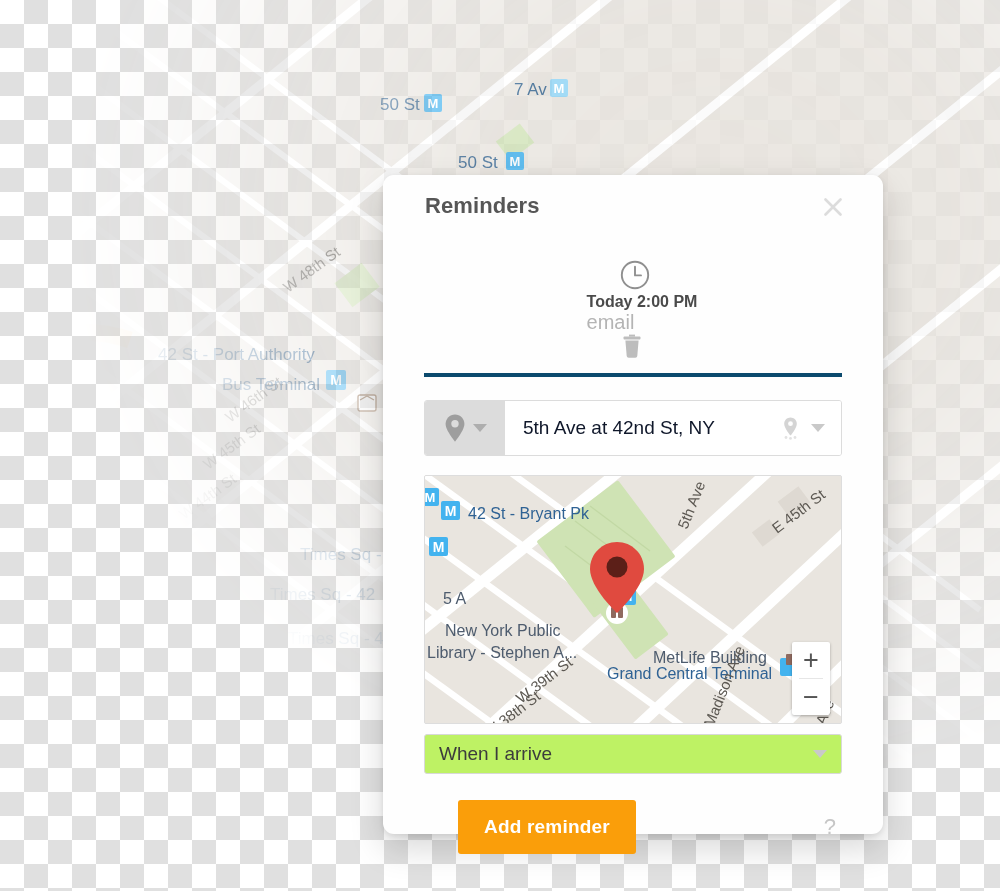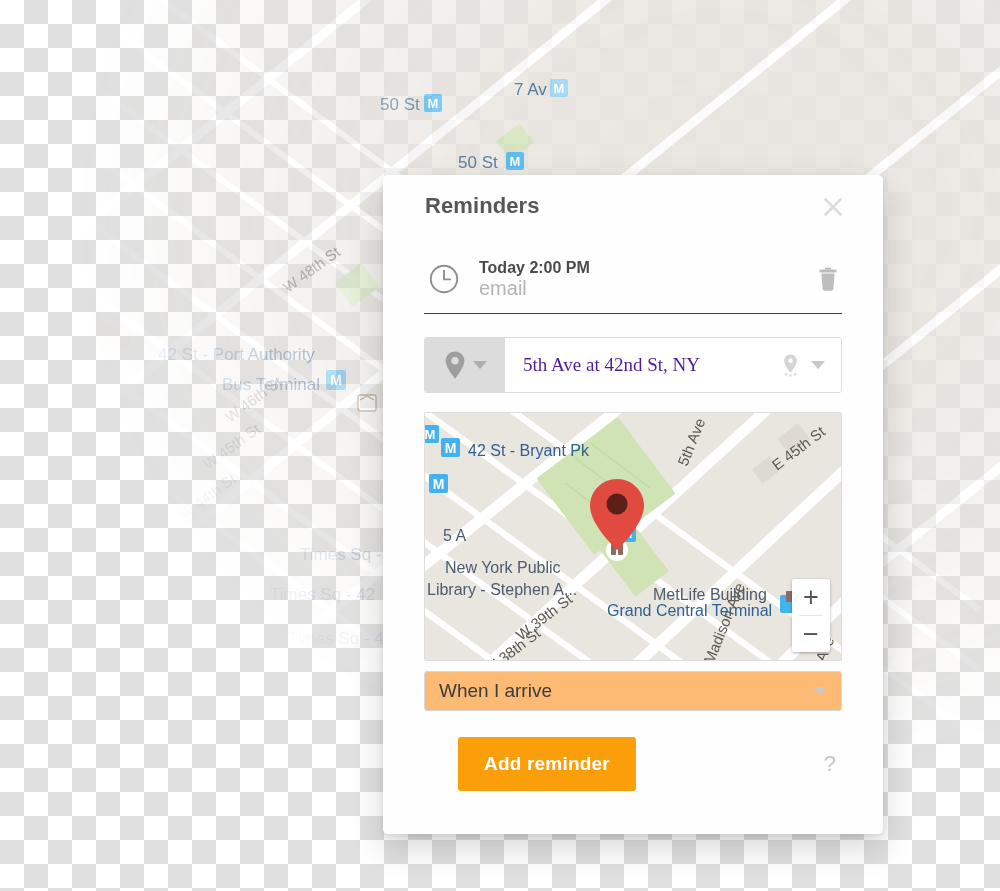--- a/index.html
+++ b/index.html
@@ -44,21 +44,21 @@
   .poi-transit { font-family:"Liberation Sans","DejaVu Sans",sans-serif; fill:#33638f; font-size:17px; }
 
   
   .dialog {
     position: absolute;
     left: 383px;
     top: 175px;
     width: 500px;
     height: 659px;
     background: #fefefe;
-    border-radius: 5px;
+    border-radius: 11px;
     box-shadow: 0 2px 6px rgba(0,0,0,.10), 0 14px 34px rgba(0,0,0,.16);
     box-sizing: border-box;
   }
 
   .dlg-header {
     position: relative;
     height: 62px;
     padding: 0 42px;
     display: flex;
     align-items: center;
@@ -79,21 +79,22 @@
   }
   .close-btn svg { display:block; }
 
   .dlg-body { padding: 0 41px; }
 
   
   .reminder-row {
     display: flex;
     align-items: center;
     padding: 21px 0 14px 0;
-    border-bottom: 1px solid #0c4a6e;
+    border-bottom: 4px solid #0c4a6e;
+    flex-direction: column;
   }
   .clock-icon { width: 34px; height: 34px; flex: 0 0 34px; margin-left: 3px; }
   .rem-text { margin-left: 18px; flex: 1 1 auto; }
   .rem-when {
     font-size: 16px;
     font-weight: bold;
     color: #4a4a4a;
     line-height: 20px;
   }
   .rem-kind {
@@ -128,23 +129,23 @@
     flex: 1 1 auto;
     display: flex;
     align-items: center;
     background: #fff;
     padding: 0 12px 0 18px;
   }
   .loc-input {
     flex: 1 1 auto;
     border: none;
     outline: none;
-    font-family: Liberation Serif, serif;
+    font-family: Liberation Sans, sans-serif;
     font-size: 19px;
-    color: #4c1d95;
+    color: #0f172a;
     background: transparent;
     padding: 0;
   }
   .loc-right-icons { display:flex; align-items:center; gap:12px; padding-right:4px; }
 
   .caret { width: 0; height: 0; border-left: 7px solid transparent; border-right: 7px solid transparent; border-top: 8px solid #aeaeae; }
   .caret-lite { border-top-color: #c9c9c9; }
 
   
   .map-box {
@@ -184,21 +185,21 @@
   }
   .zoom-div { height: 1px; background: #e6e6e6; margin: 0 7px; }
 
   
   .trigger-select {
     position: relative;
     margin-top: 10px;
     height: 40px;
     border: 1px solid #d8d8d8;
     border-radius: 3px;
-    background: #fdba74;
+    background: #bef264;
     display: flex;
     align-items: center;
     padding: 0 14px;
     cursor: pointer;
     box-sizing: border-box;
     gap: 40px;
   }
   .trigger-label { font-size: 19px; color: #3c3c3c; flex: 1 1 auto; }
 
   

